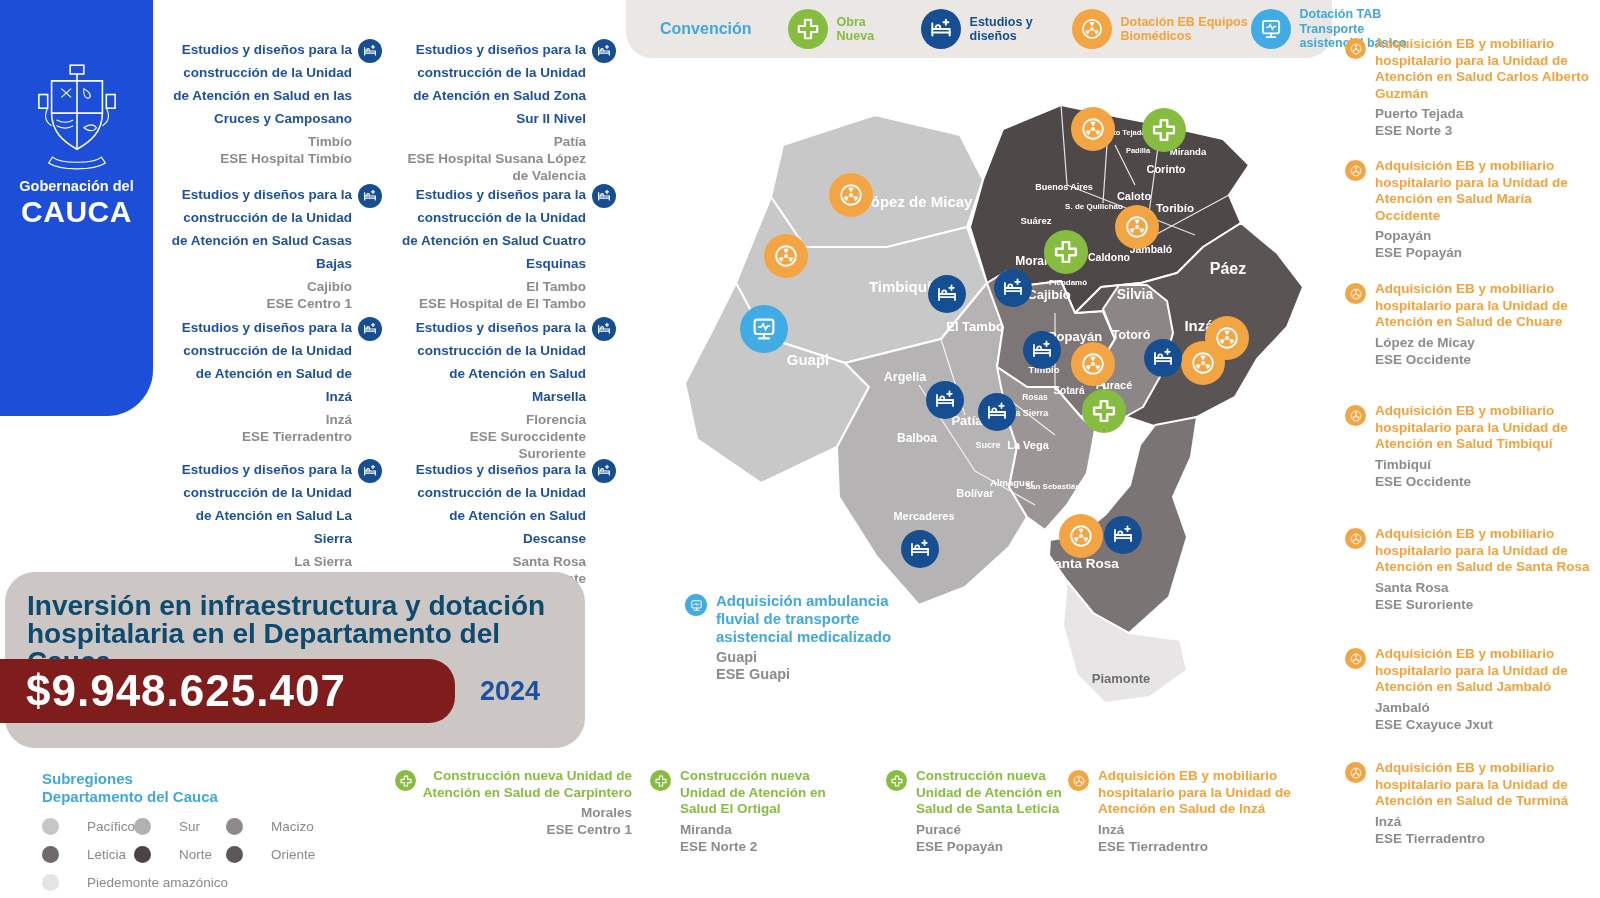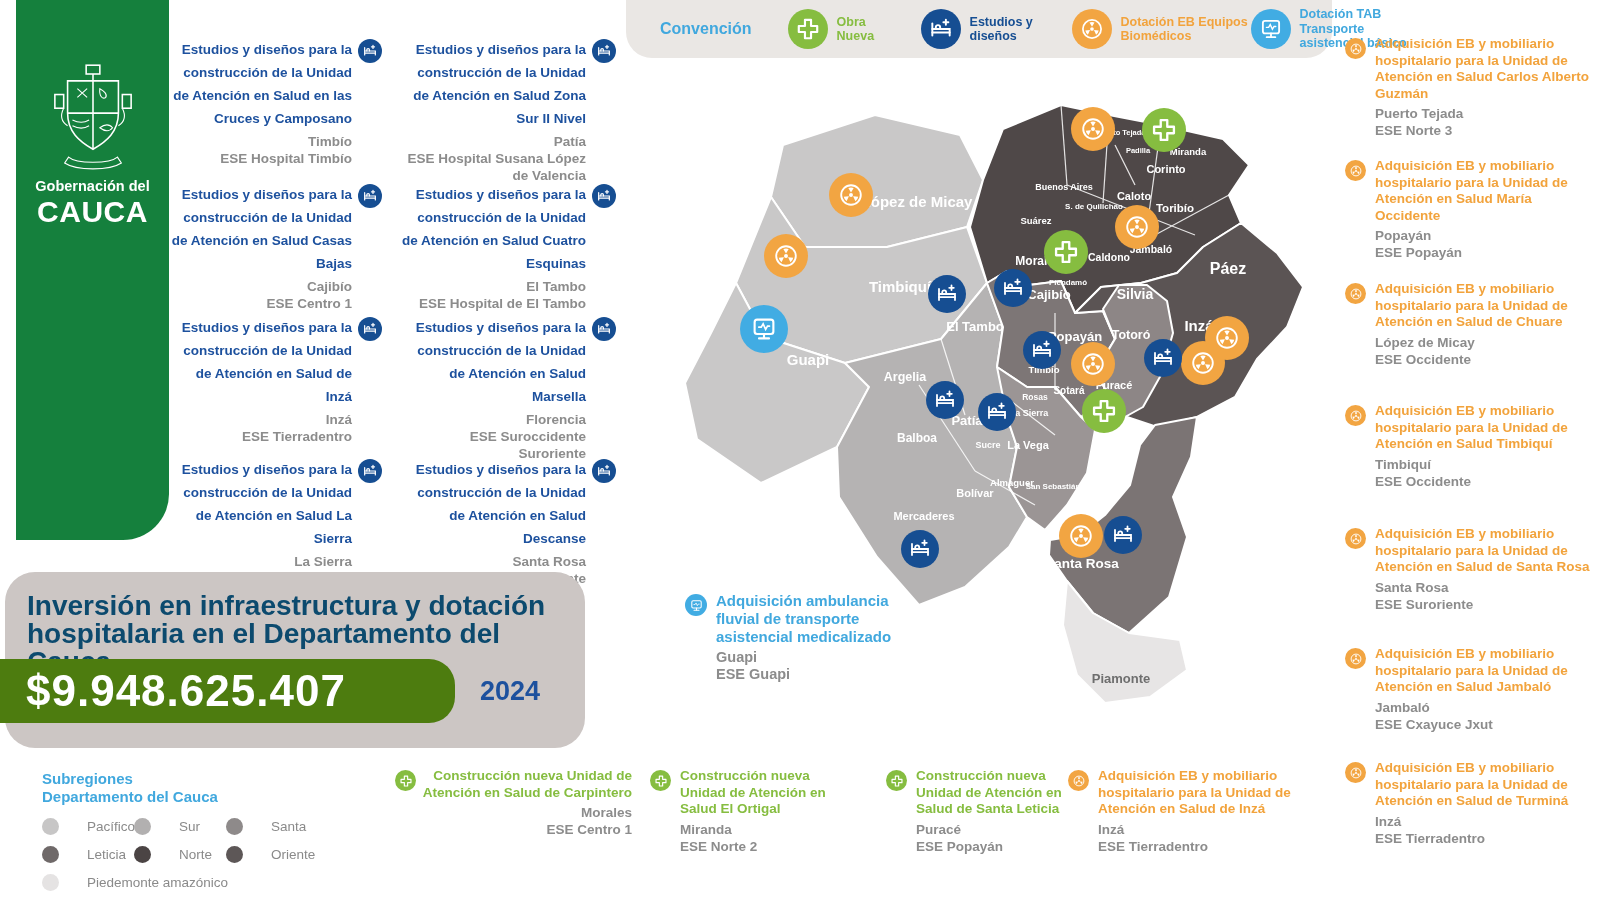--- a/index.html
+++ b/index.html
@@ -1,37 +1,37 @@
 <!DOCTYPE html>
 <html><head>
 <meta charset="utf-8">
 <style>
   html,body{margin:0;padding:0;}
   body{width:1600px;height:898px;position:relative;overflow:hidden;background:#ffffff;
        font-family:"Liberation Sans","DejaVu Sans",sans-serif;}
   .abs{position:absolute;}
   
-  #sidebar{left:16px;top:0;width:153px;height:540px;background:#15803d;border-radius:0 0 46px 0;}
+  #sidebar{left:0;top:0;width:153px;height:416px;background:#1d4ed8;border-radius:0 0 46px 0;}
   #crest{position:absolute;left:33px;top:62px;width:88px;height:112px;}
   #org{position:absolute;left:0;top:178px;width:153px;text-align:center;color:#fff;}
   #org .l1{font-size:14.5px;font-weight:bold;}
   #org .l2{font-size:30px;font-weight:bold;letter-spacing:.5px;margin-top:1px;}
   
   .itemL{position:absolute;display:flex;align-items:flex-start;width:216px;}
   .itemL .txt{width:186px;text-align:right;}
   .itemL .badge{margin-left:6px;margin-top:1px;}
   .t-title{color:#1D519E;font-weight:bold;font-size:13.5px;line-height:23px;}
   .t-sub{color:#8C8C8C;font-weight:bold;font-size:13.5px;line-height:17px;margin-top:3px;}
   .badge{width:24px;height:24px;border-radius:50%;display:flex;align-items:center;justify-content:center;flex:0 0 auto;}
   .badge svg{width:16px;height:16px;}
   .b-blue{background:#164E92;} .b-green{background:#86BD40;} .b-orange{background:#F2A542;} .b-lt{background:#41ACE3;}
   
   #titlebox{left:5px;top:572px;width:580px;height:176px;background:#CCC6C4;border-radius:30px;}
   #heading{position:absolute;left:22px;top:20px;width:540px;color:#0c4a6e;font-weight:bold;font-size:28px;line-height:28px;}
-  #moneybox{left:0;top:659px;width:455px;height:64px;background:#4d7c0f;border-radius:0 26px 26px 0;
+  #moneybox{left:0;top:659px;width:455px;height:64px;background:#7f1d1d;border-radius:0 26px 26px 0;
             display:flex;align-items:center;}
   #amount{color:#fff;font-weight:bold;font-size:44px;letter-spacing:1px;padding-left:26px;}
   #year{left:480px;top:676px;color:#1D519E;font-weight:bold;font-size:27px;}
   
   #legend{left:626px;top:0;width:706px;height:58px;background:#EAE7E4;border-radius:0 0 26px 26px;
           display:flex;align-items:center;box-sizing:border-box;padding:0 8px 0 34px;}
   #legend .conv{color:#41A8DE;font-weight:bold;font-size:16px;margin-right:36px;}
   .lgroup{display:flex;align-items:center;margin-right:28px;}
   .lg-circle{width:40px;height:40px;border-radius:50%;display:flex;align-items:center;justify-content:center;margin-right:9px;flex:0 0 auto;}
   .lg-circle svg{width:26px;height:26px;}
@@ -523,21 +523,21 @@
       <div class="sr-item">
         <span class="sr-dot" style="background: rgb(199, 198, 198);"></span>
         <span class="sr-label">Pacífico</span>
       </div>
       <div class="sr-item">
         <span class="sr-dot" style="background: rgb(178, 176, 176);"></span>
         <span class="sr-label">Sur</span>
       </div>
       <div class="sr-item">
         <span class="sr-dot" style="background: rgb(142, 138, 138);"></span>
-        <span class="sr-label">Santa</span>
+        <span class="sr-label">Macizo</span>
       </div>
       <div class="sr-item">
         <span class="sr-dot" style="background: rgb(111, 105, 105);"></span>
         <span class="sr-label">Leticia</span>
       </div>
       <div class="sr-item">
         <span class="sr-dot" style="background: rgb(75, 68, 68);"></span>
         <span class="sr-label">Norte</span>
       </div>
       <div class="sr-item">

